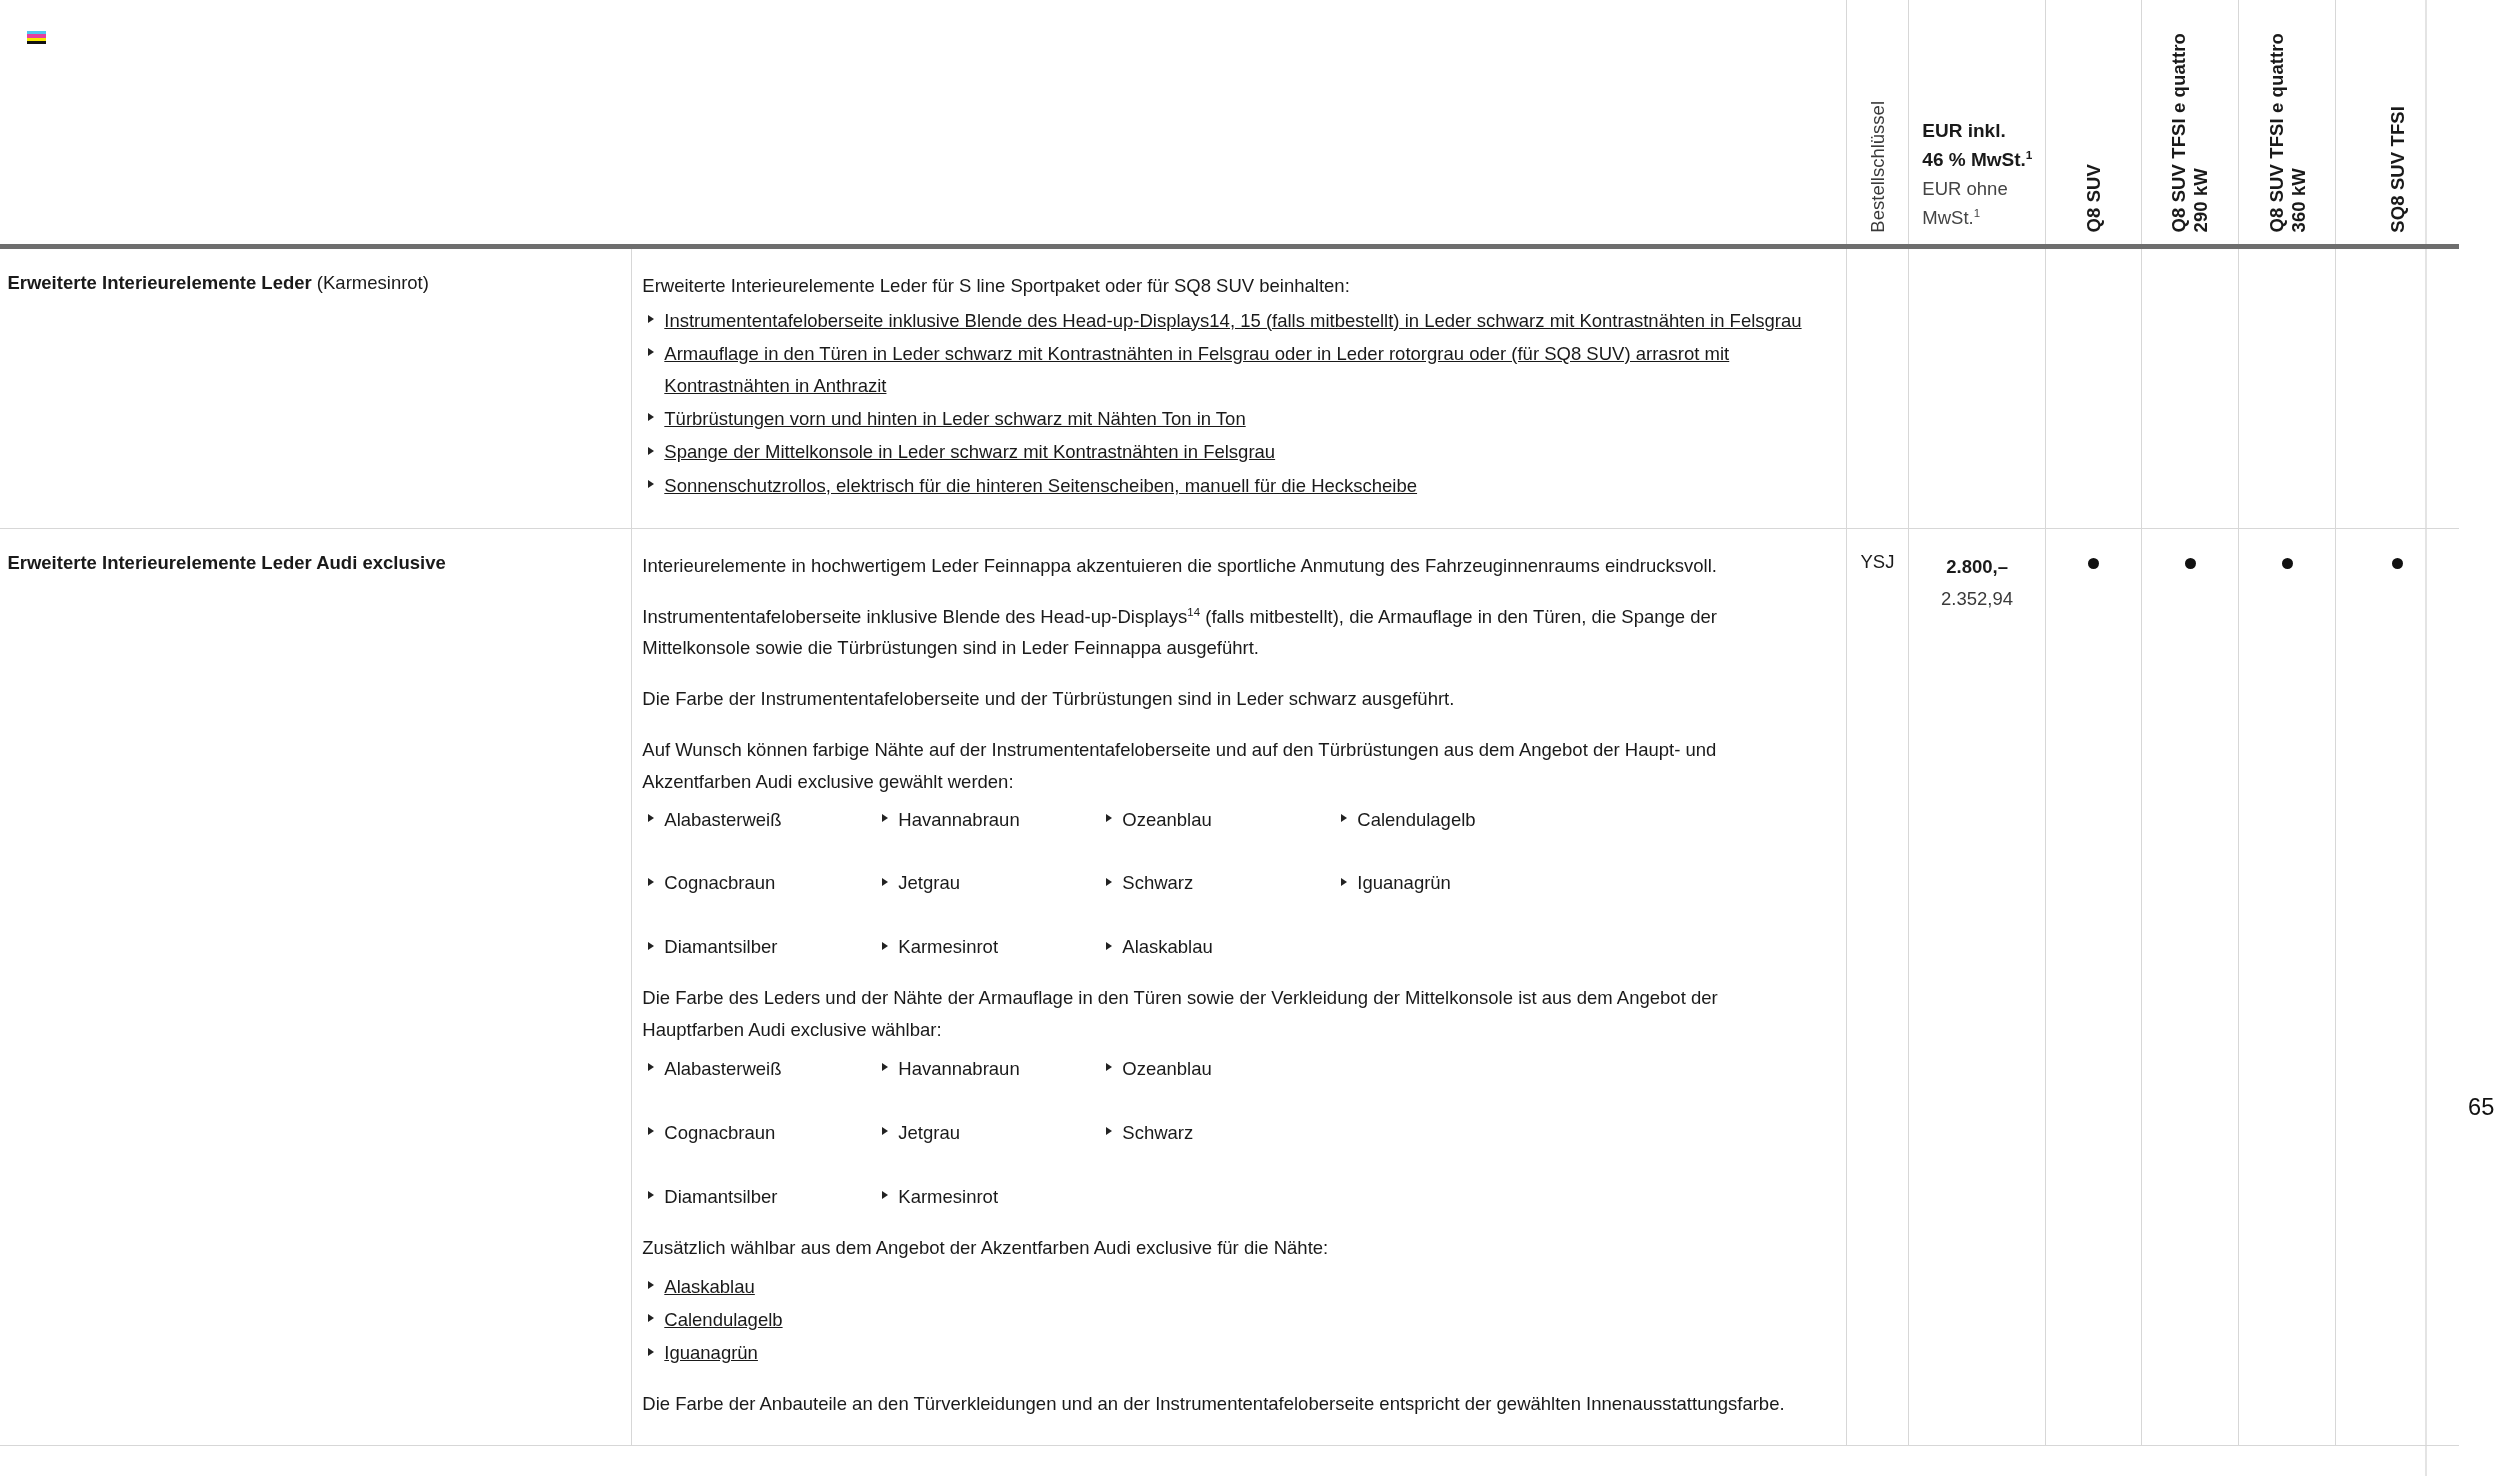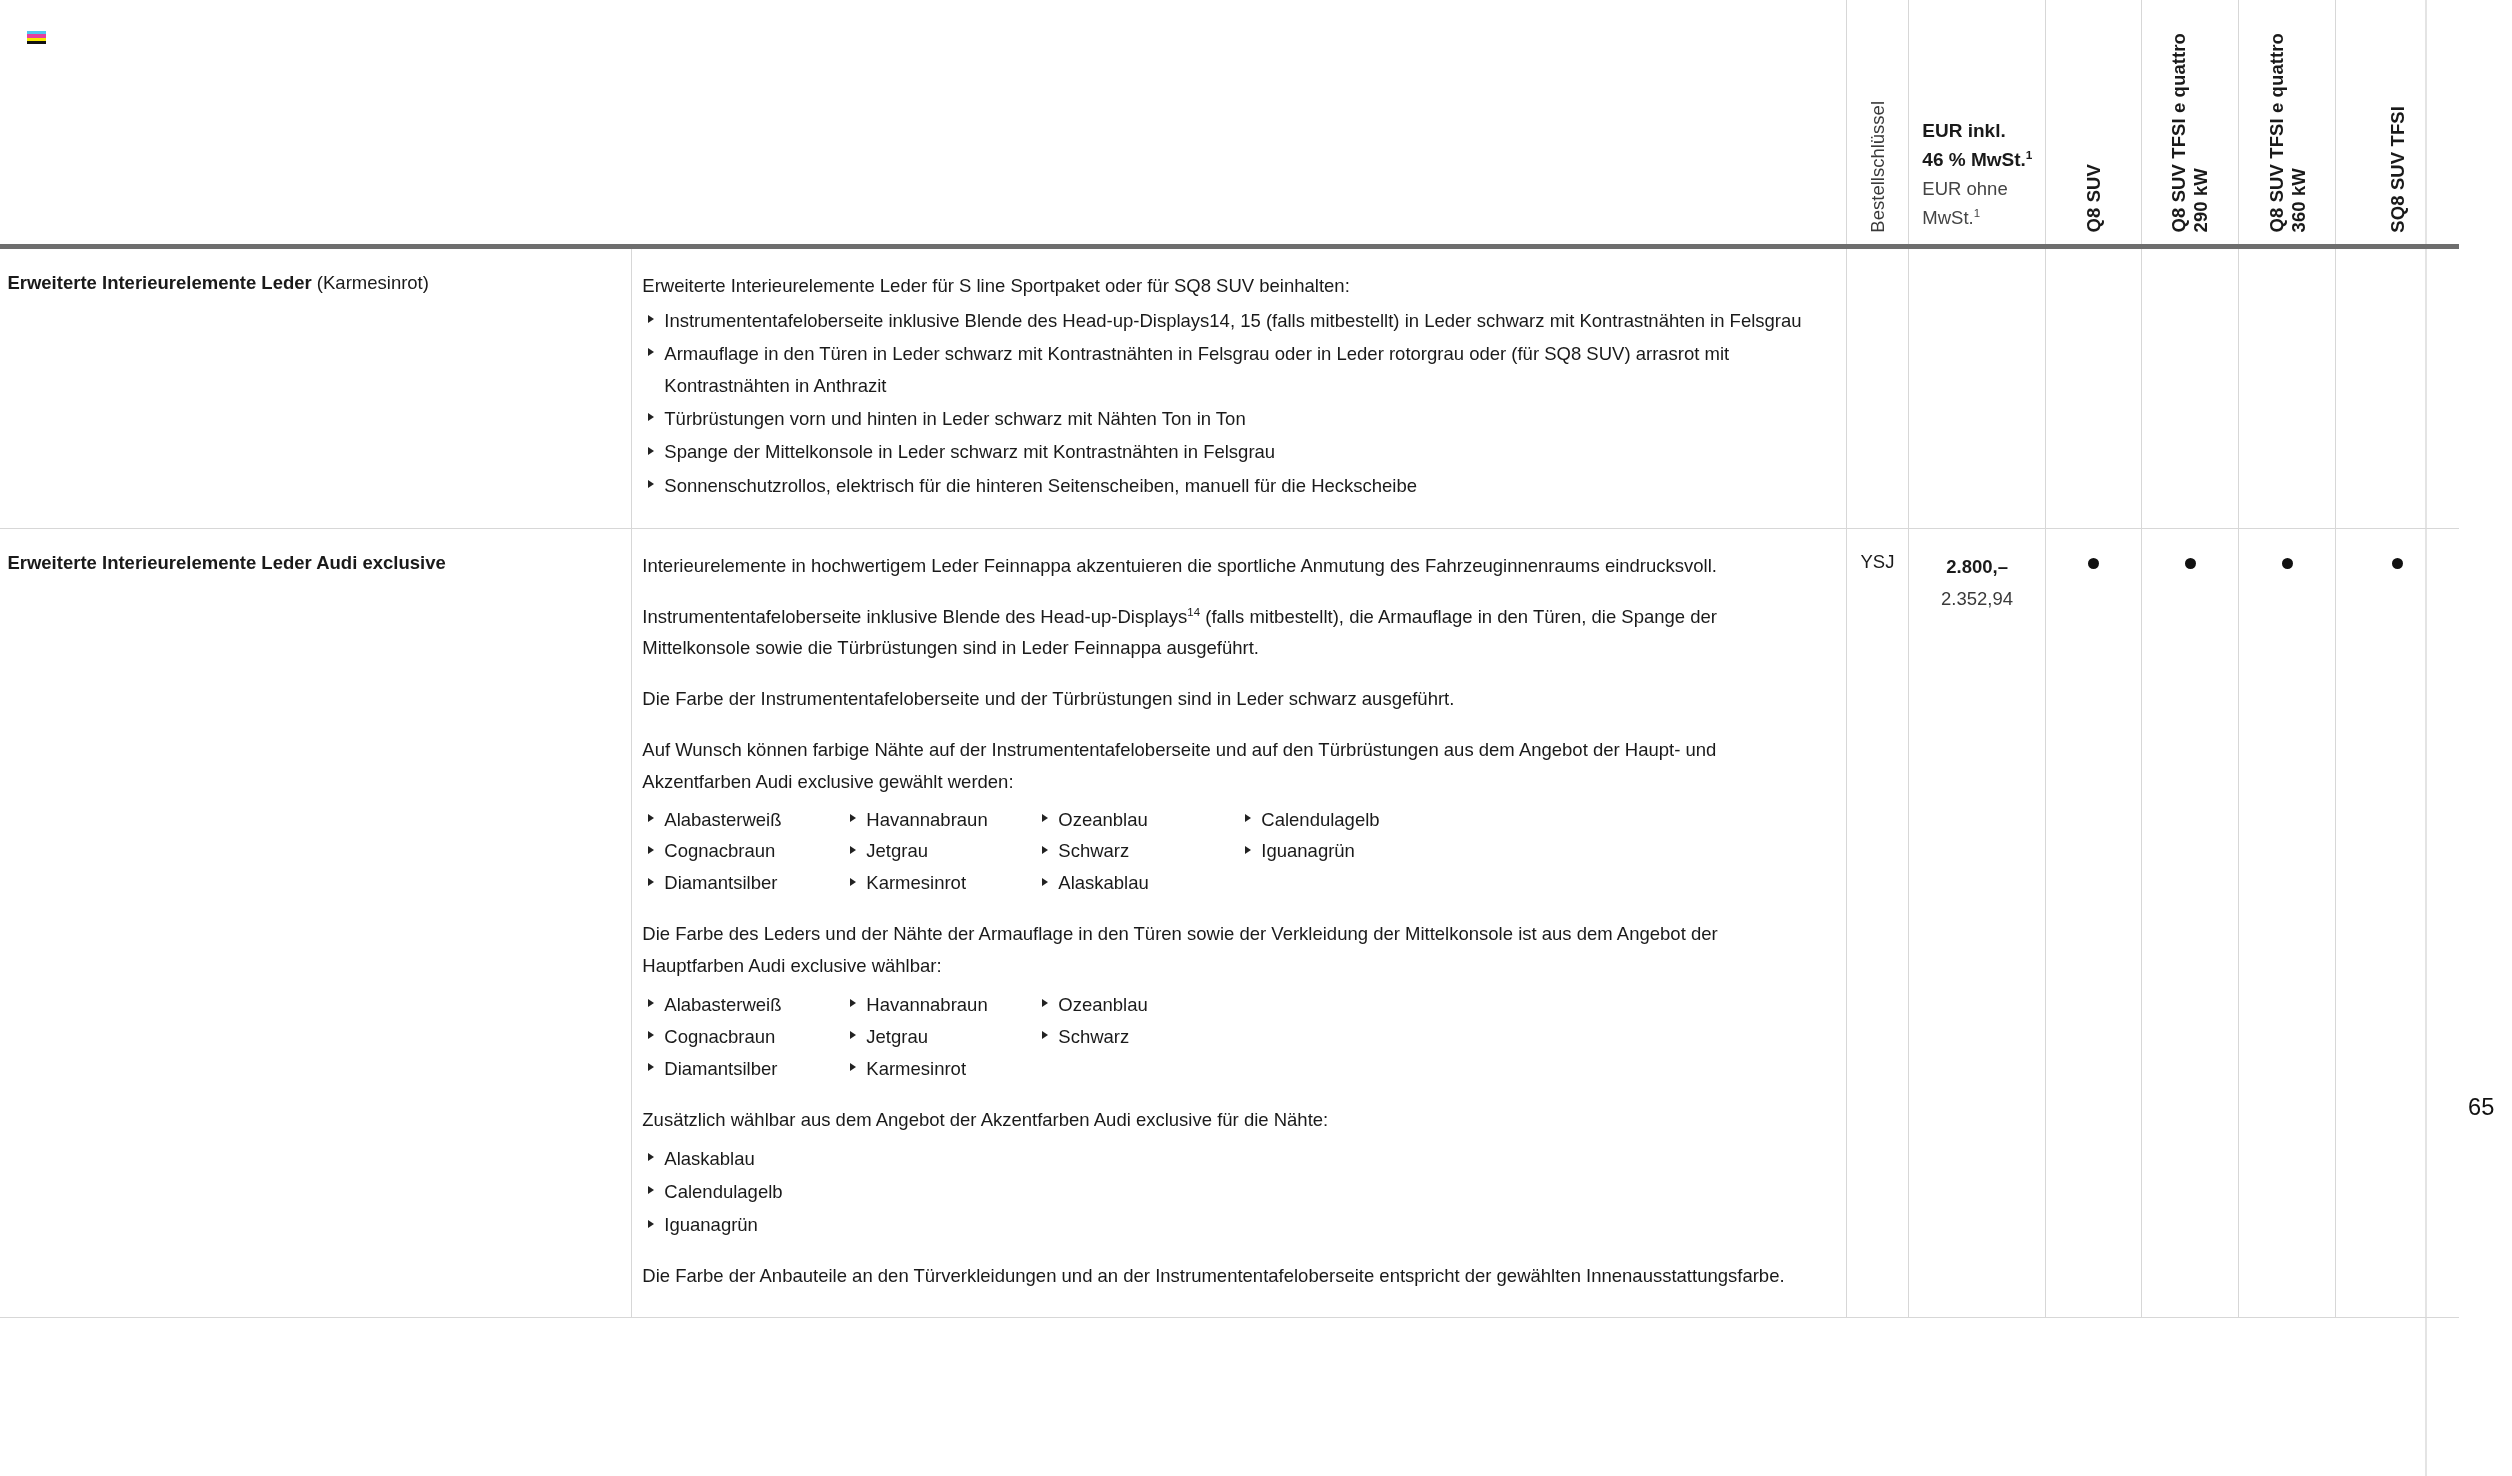--- a/index.html
+++ b/index.html
@@ -147,37 +147,39 @@
   p.lead { margin: 0 0 3px 0; }
   p.para { margin: 0 0 19px 0; }
   p.para:last-child { margin-bottom: 0; }
 
   ul.blist { list-style: none; margin: 0 0 0 0; padding: 0; }
   ul.blist.spaced { margin-bottom: 19px; }
   ul.blist li {
     position: relative;
     padding-left: 22px;
     margin: 0 0 1.5px 0;
+    text-decoration: underline;
   }
   ul.blist li::before {
     content: "";
     position: absolute;
     left: 5.9px; top: 10.3px;
     width: 0; height: 0;
     border-left: 6.6px solid #222;
     border-top: 4.4px solid transparent;
     border-bottom: 4.4px solid transparent;
   }
 
   
   .color-grid {
     display: grid;
     column-gap: 0;
     row-gap: 0;
     margin: 0 0 19px 0;
+    gap: 32px;
   }
   .color-grid.cols4 { grid-template-columns: 202px 192px 203px 310px; }
   .color-grid.cols3 { grid-template-columns: 202px 192px 310px; }
   .cg-item {
     position: relative;
     padding-left: 22px;
     line-height: 1.72;
   }
   .cg-item::before {
     content: "";

